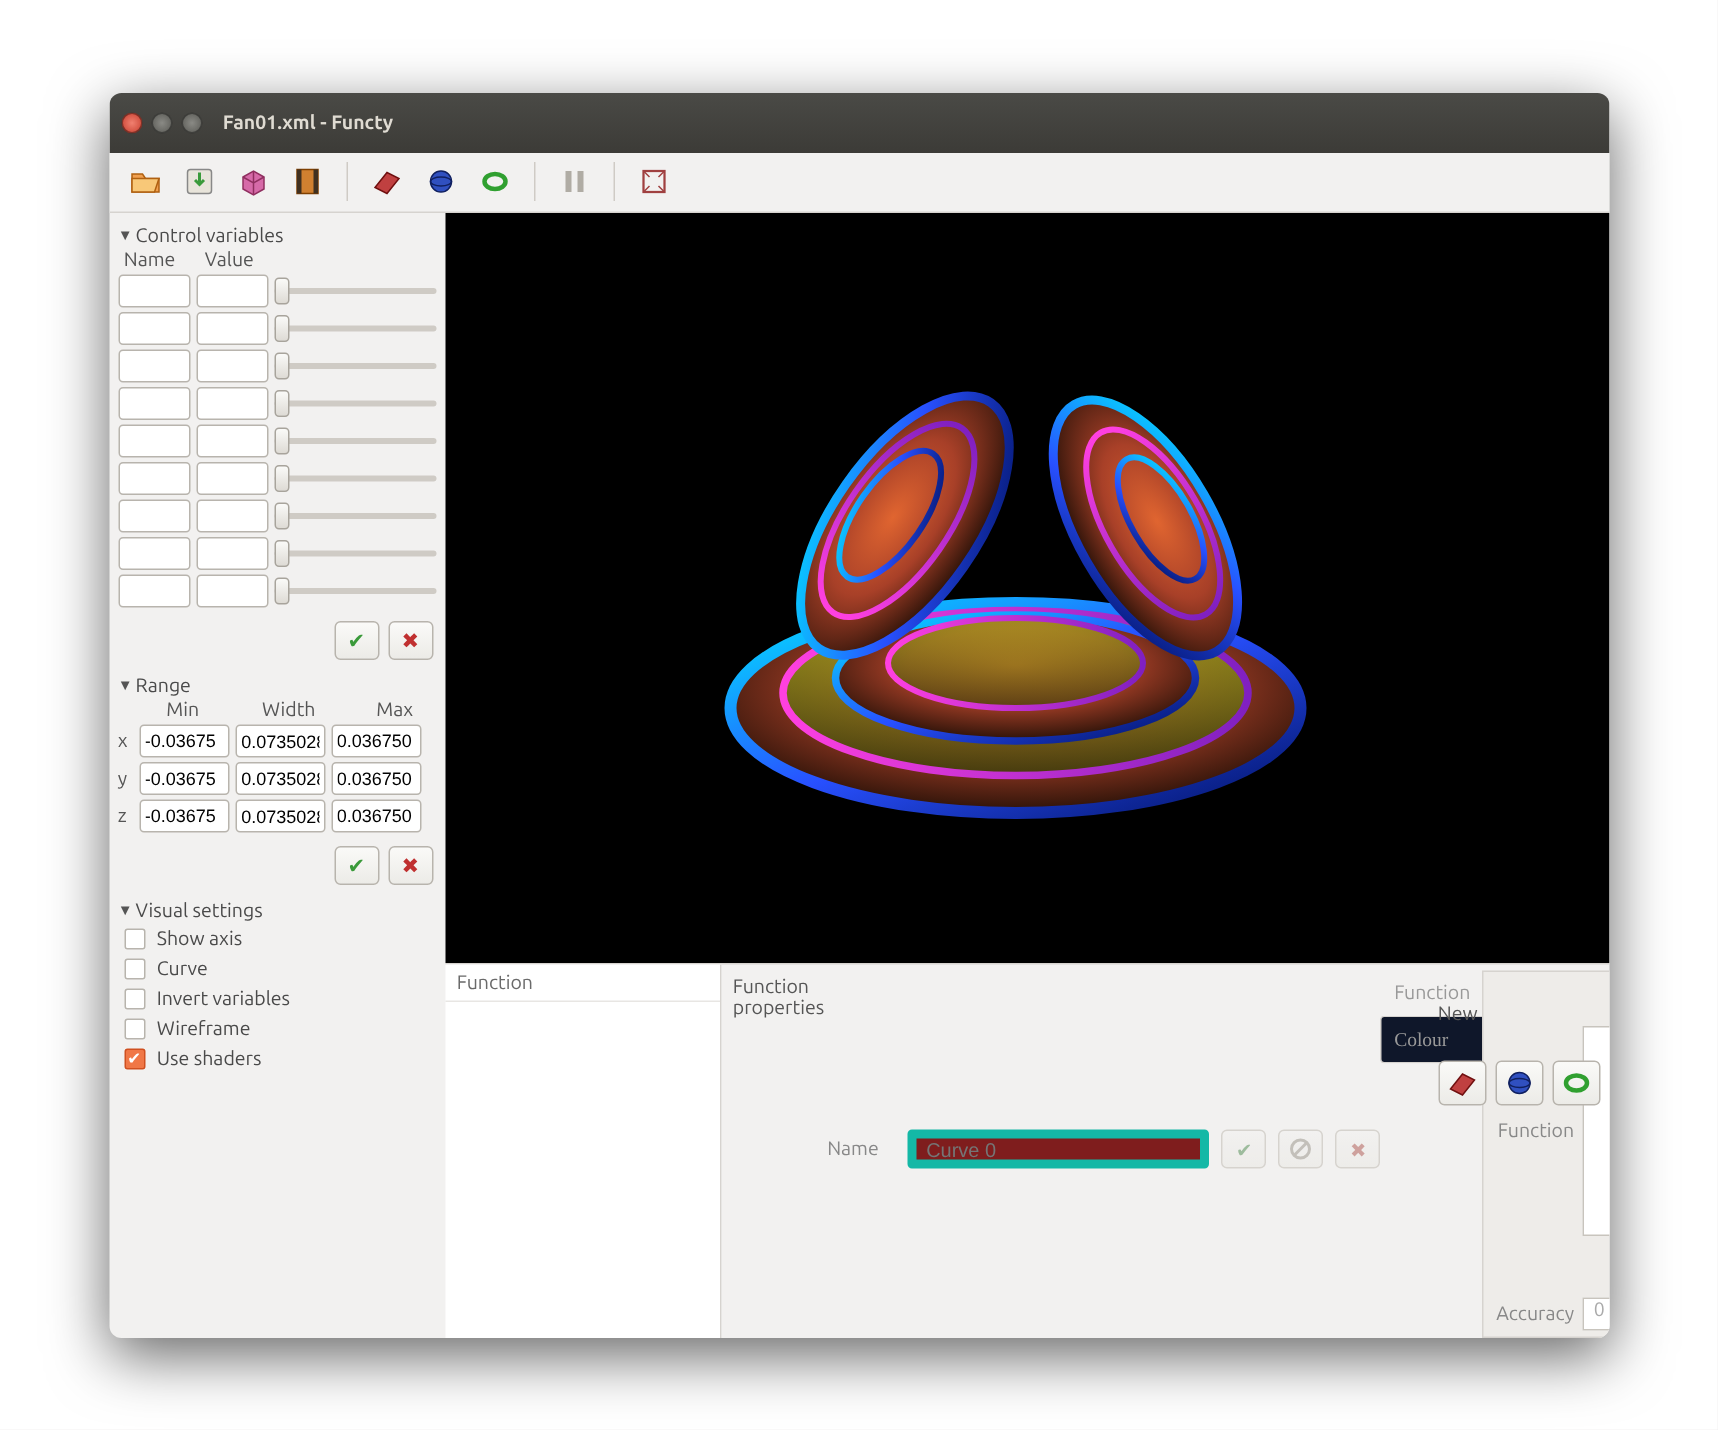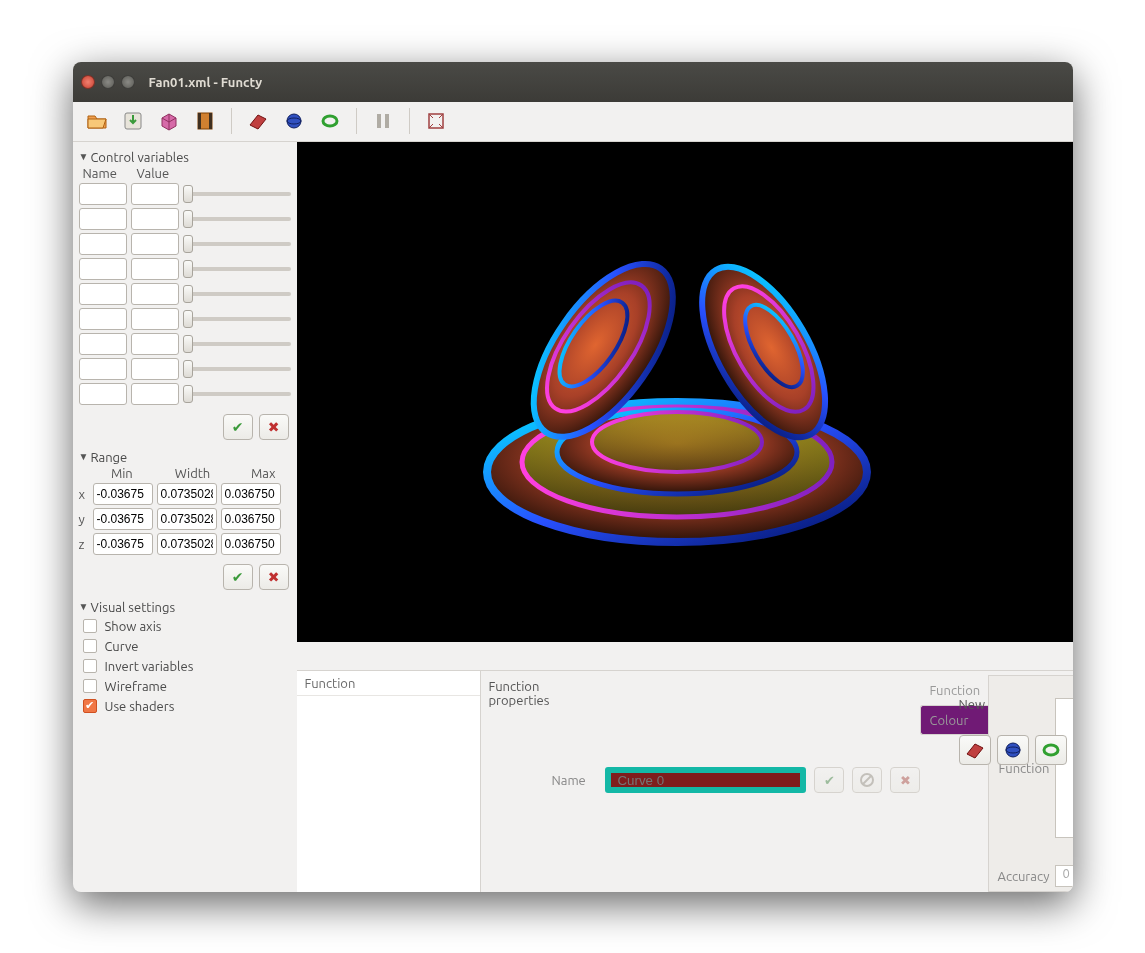--- a/index.html
+++ b/index.html
@@ -180,21 +180,20 @@
   background: #f07746;
   border-color: #d05020;
   color: #fff;
   font-size: 11px;
 }
 .main {
   flex: 1;
   display: flex;
   flex-direction: column;
   min-width: 0;
-  gap: 28px;
 }
 .viewport {
   height: 500px;
   background: #000;
   position: relative;
   overflow: hidden;
 }
 .viewport svg { width: 100%; height: 100%; }
 .bottom-panels {
   flex: 1;
@@ -262,24 +261,25 @@
   width: 68px;
   display: flex;
   flex-direction: column;
 }
 .tab {
   padding: 7px 8px;
   color: #999;
   border: 1px solid transparent;
 }
 .tab.active {
-  background: #701a75;
+  background: #0f172a;
   border: 1px solid #d6d3cf;
   border-right: none;
   border-radius: 3px 0 0 3px;
+  font-family: Liberation Serif, serif;
 }
 .tab-content {
   flex: 1;
   border: 1px solid #d6d3cf;
   background: #eeece9;
   display: flex;
   flex-direction: column;
   min-width: 0;
 }
 .func-row {

